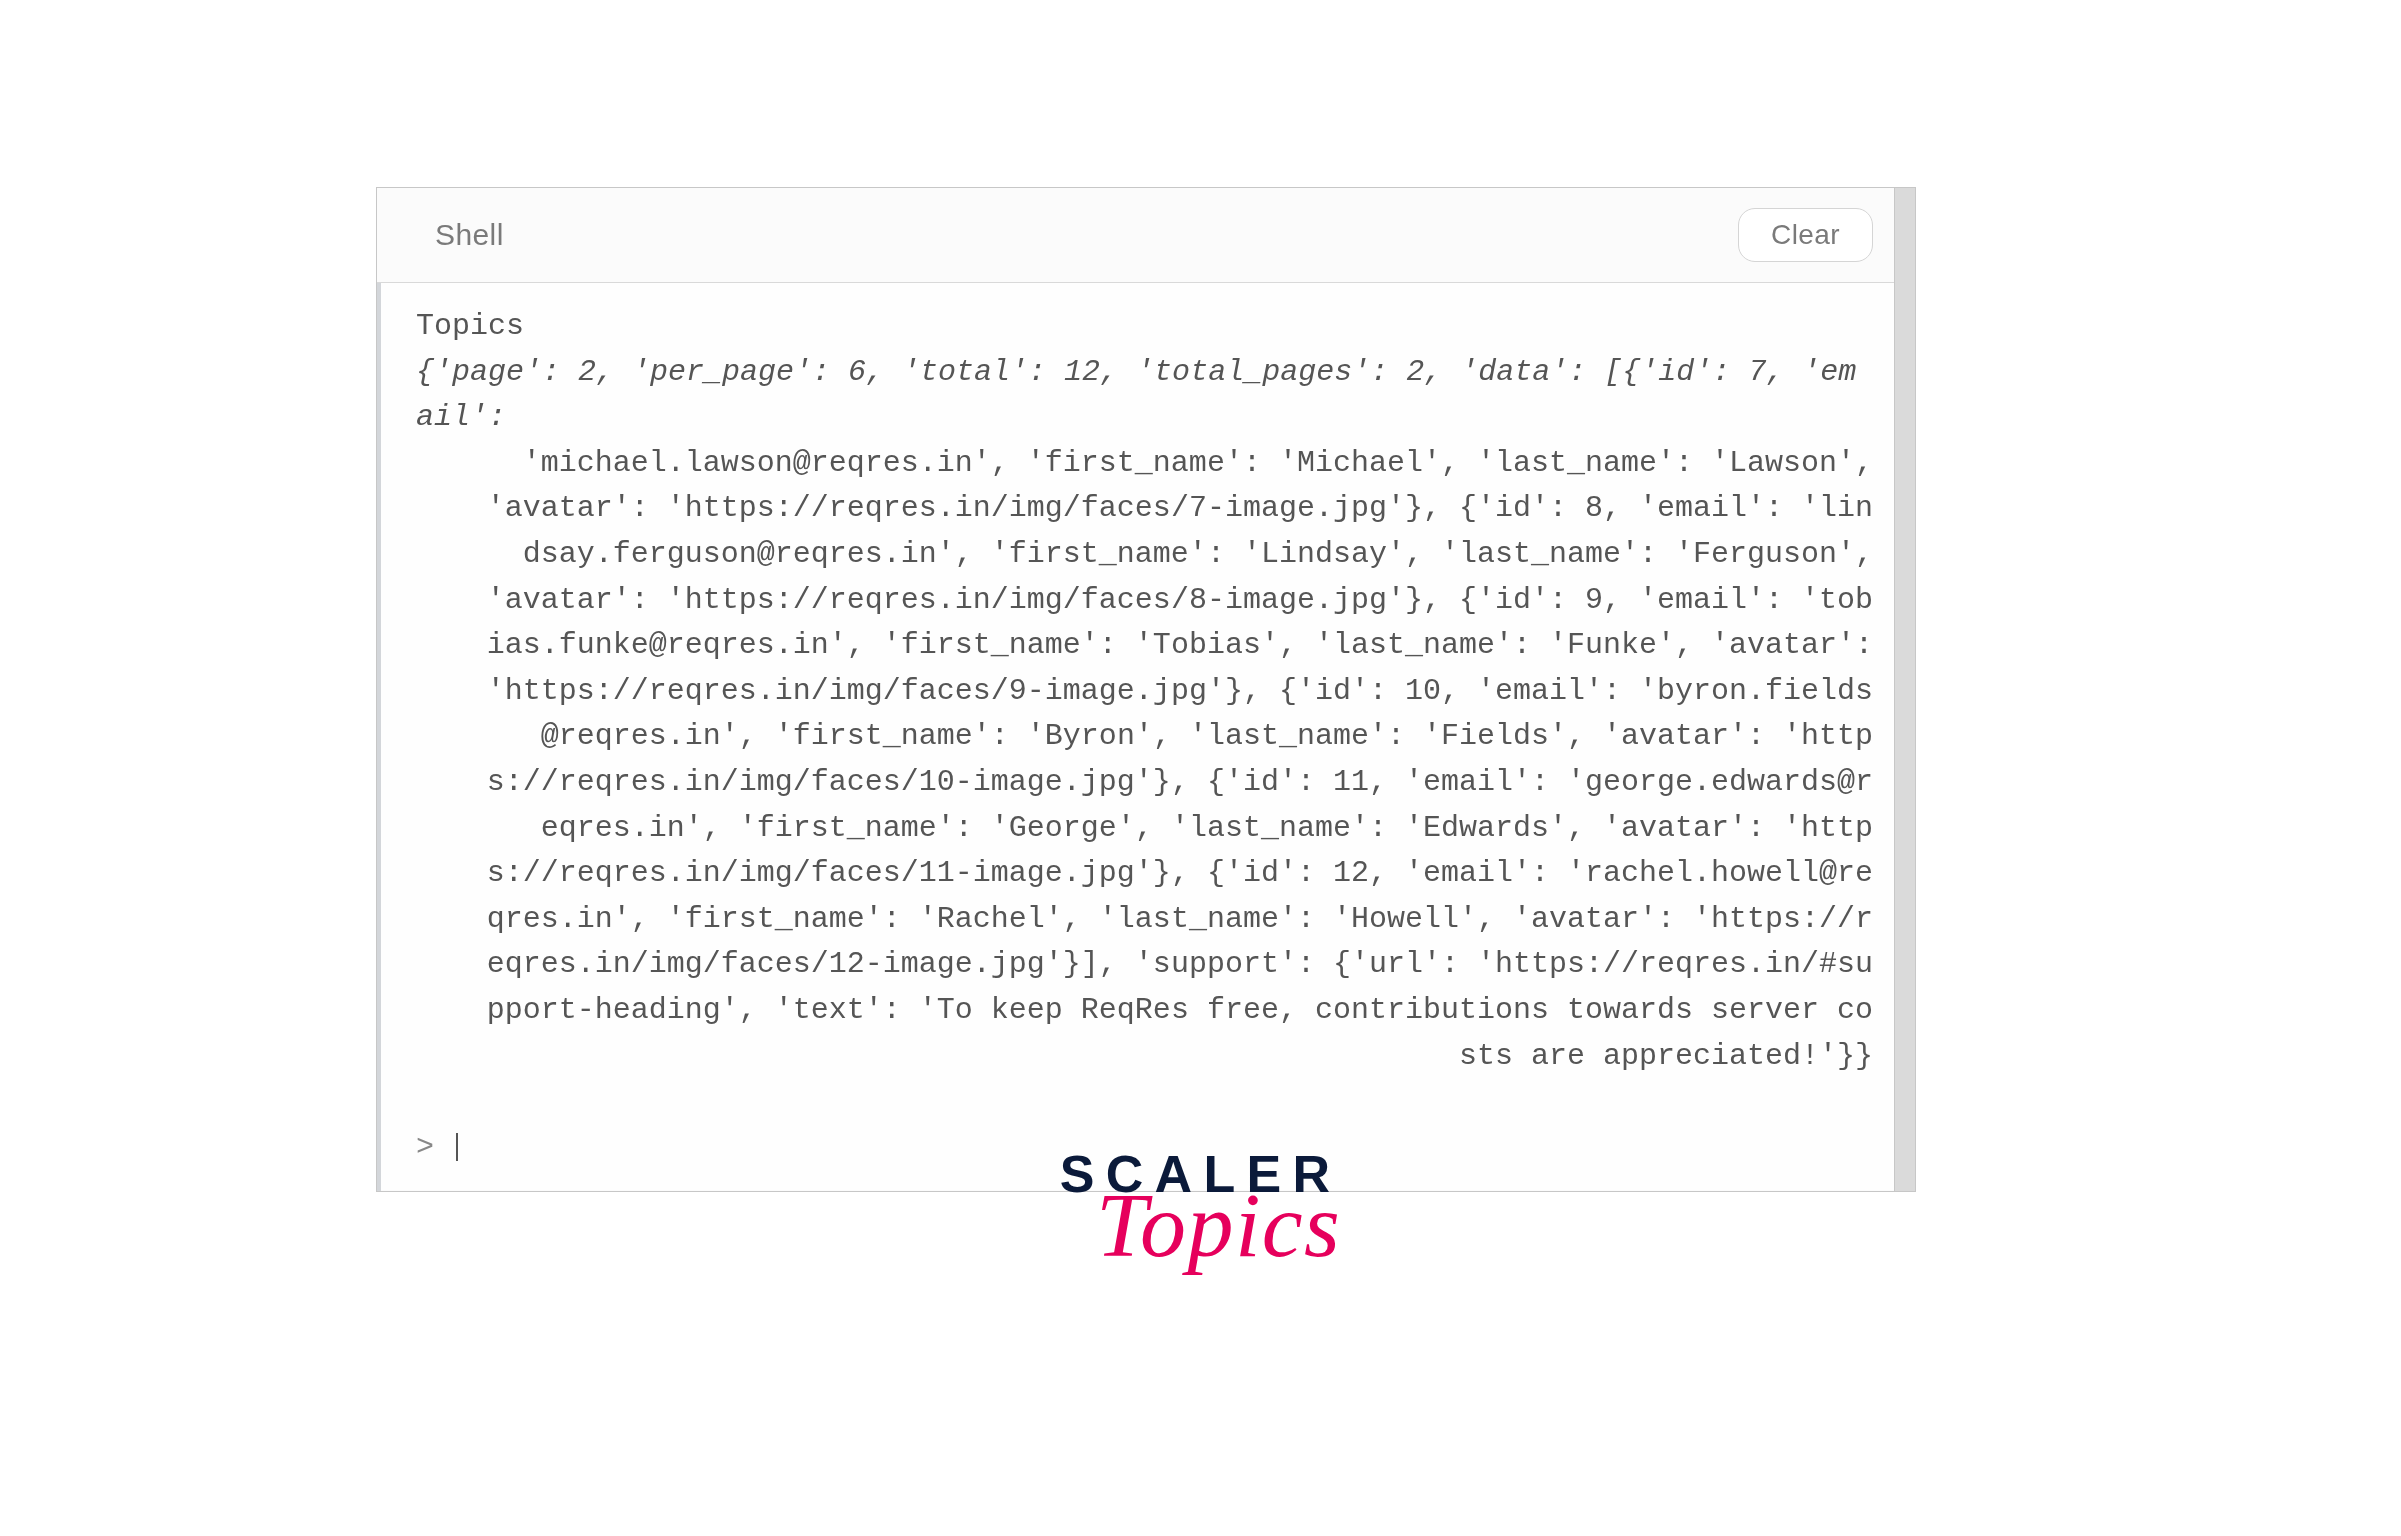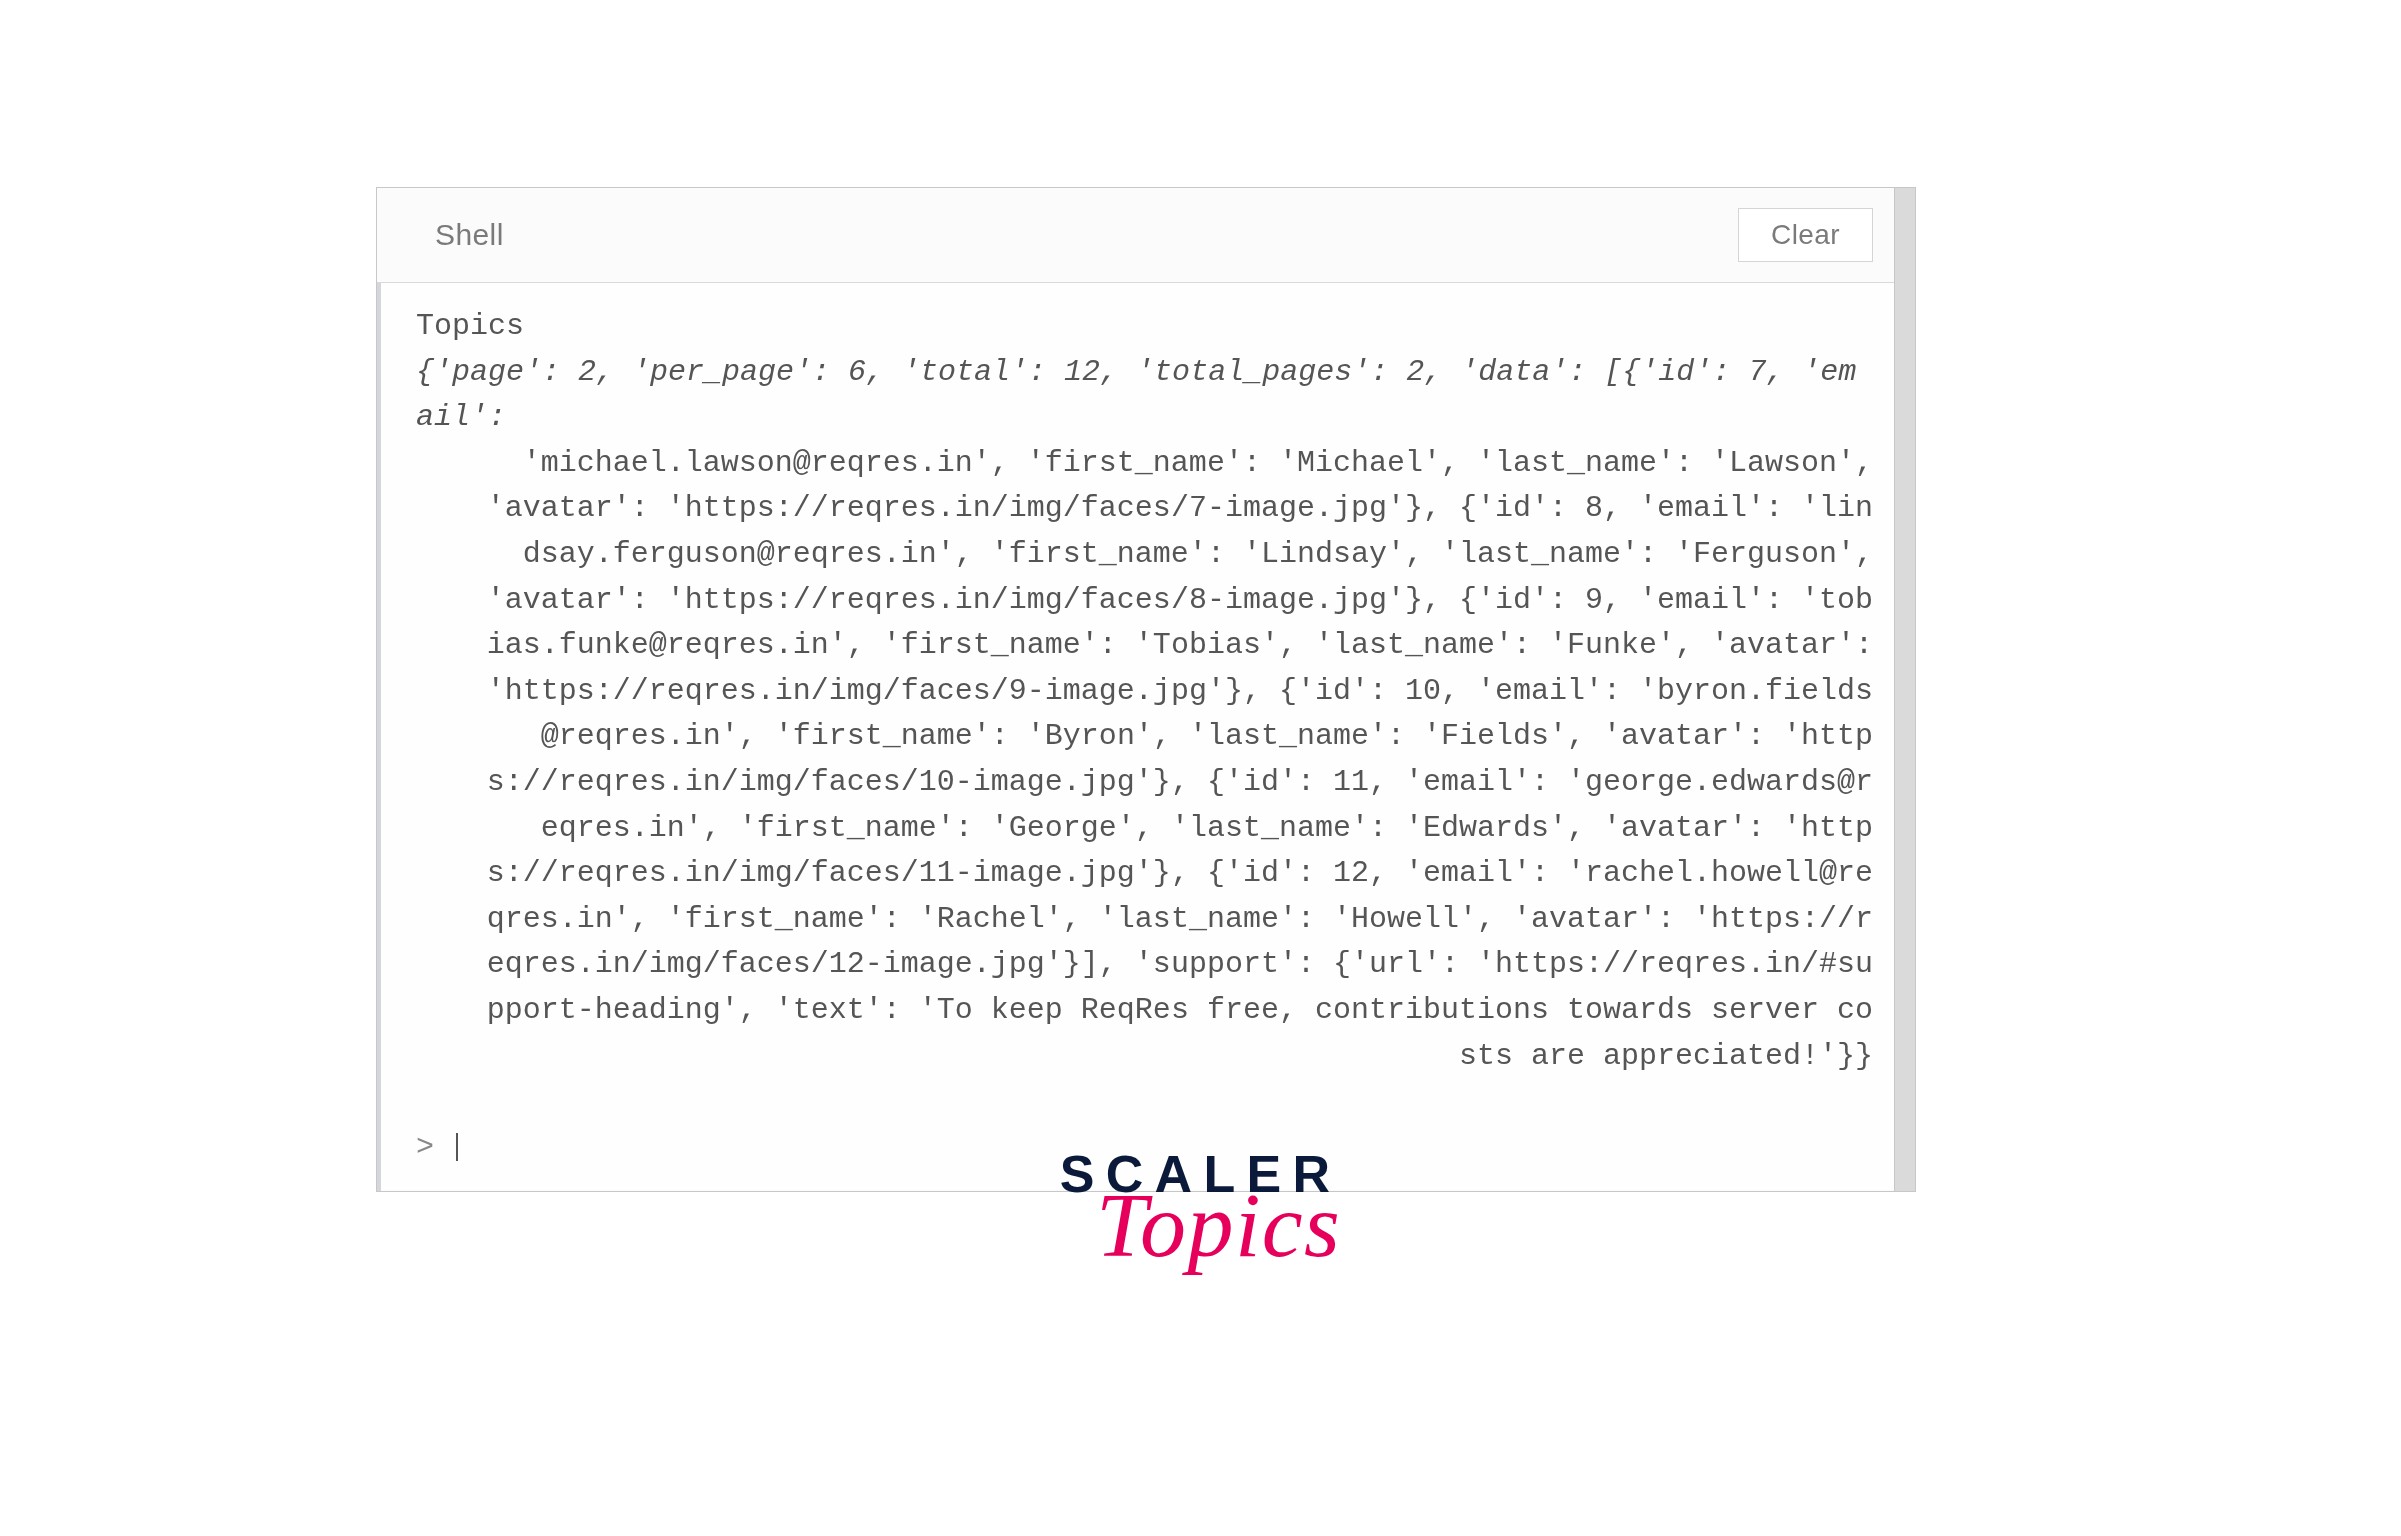--- a/index.html
+++ b/index.html
@@ -49,21 +49,21 @@
     font-size: 30px;
     font-weight: 400;
     color: #7a7a7a;
     letter-spacing: 0.4px;
   }
   .clear-btn {
     font-size: 28px;
     color: #7a7a7a;
     background: #ffffff;
     border: 1.4px solid #d5d5d5;
-    border-radius: 0;
+    border-radius: 17px;
     padding: 10px 32px;
     cursor: pointer;
     font-family: inherit;
     letter-spacing: 0.4px;
   }
   .console-body {
     padding: 21px 42px 21px 35px;
     font-family: "Menlo", "Consolas", "Courier New", monospace;
     font-size: 30px;
     line-height: 1.52;

